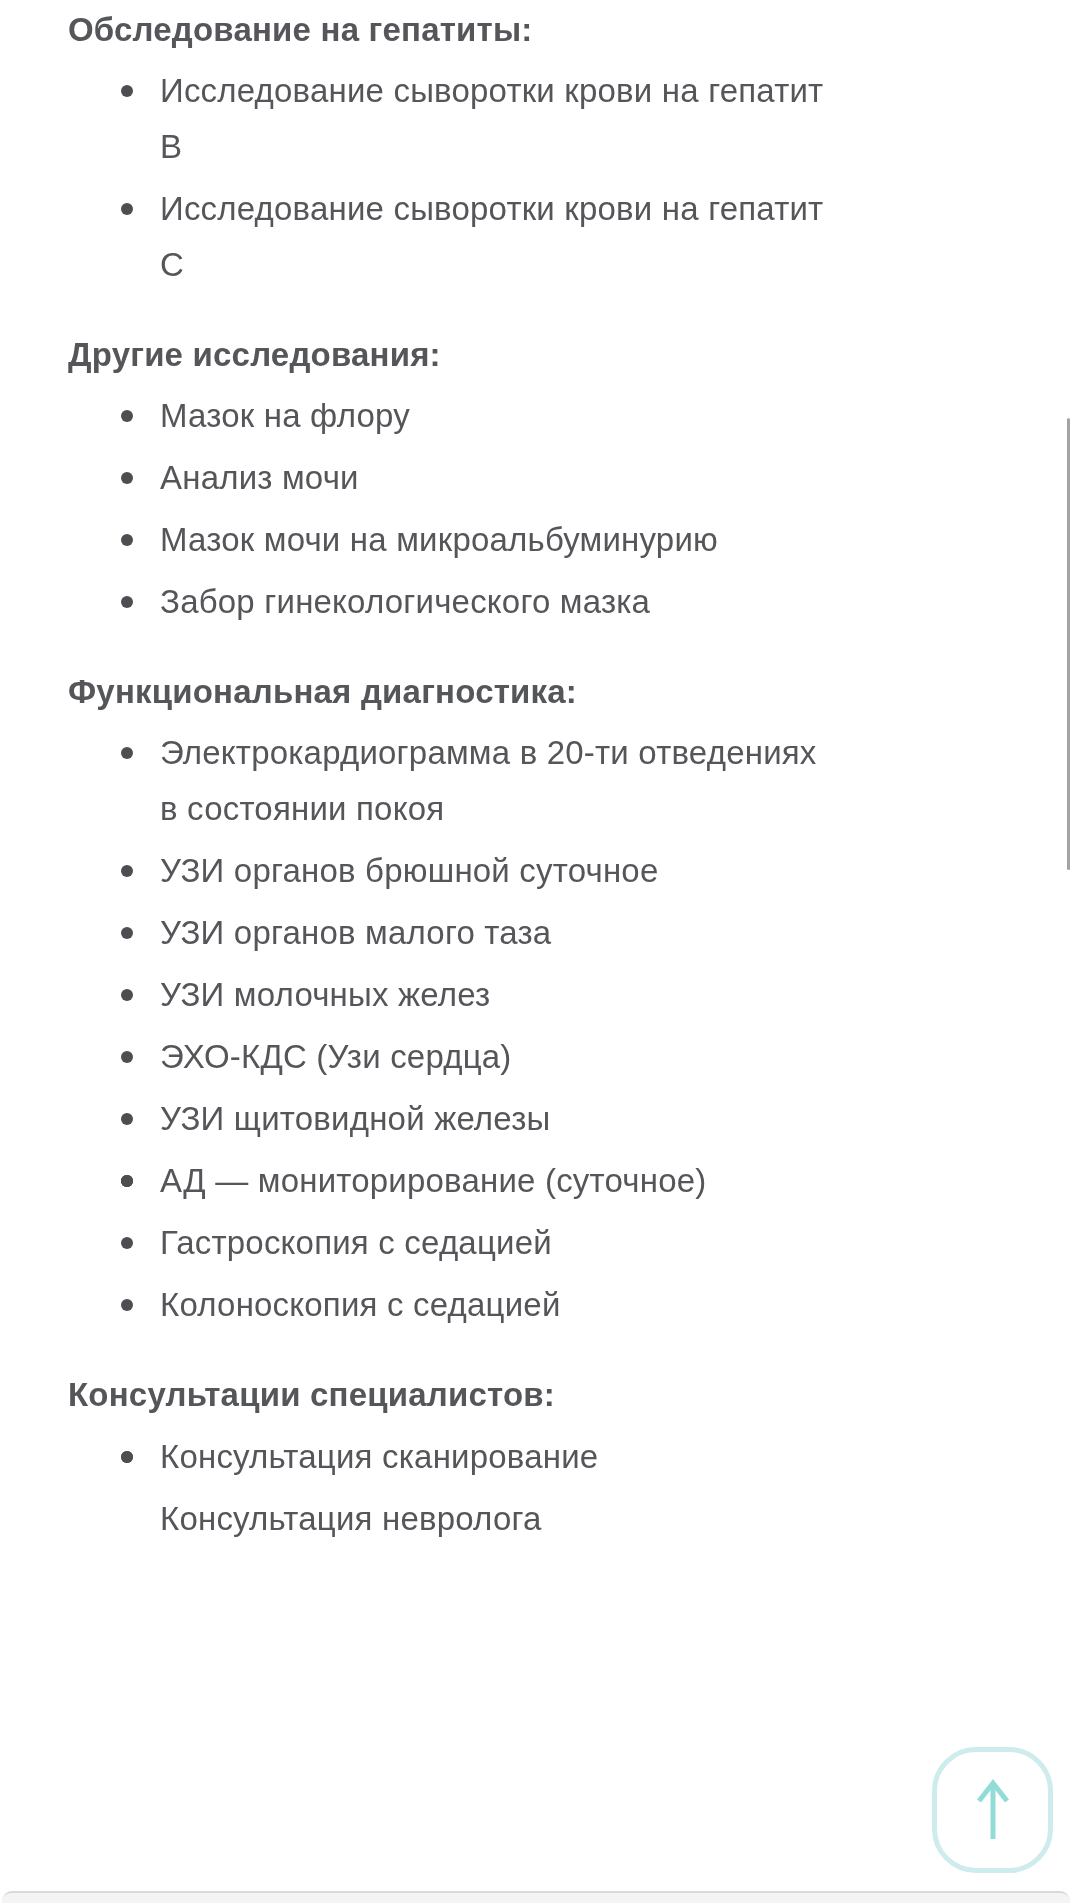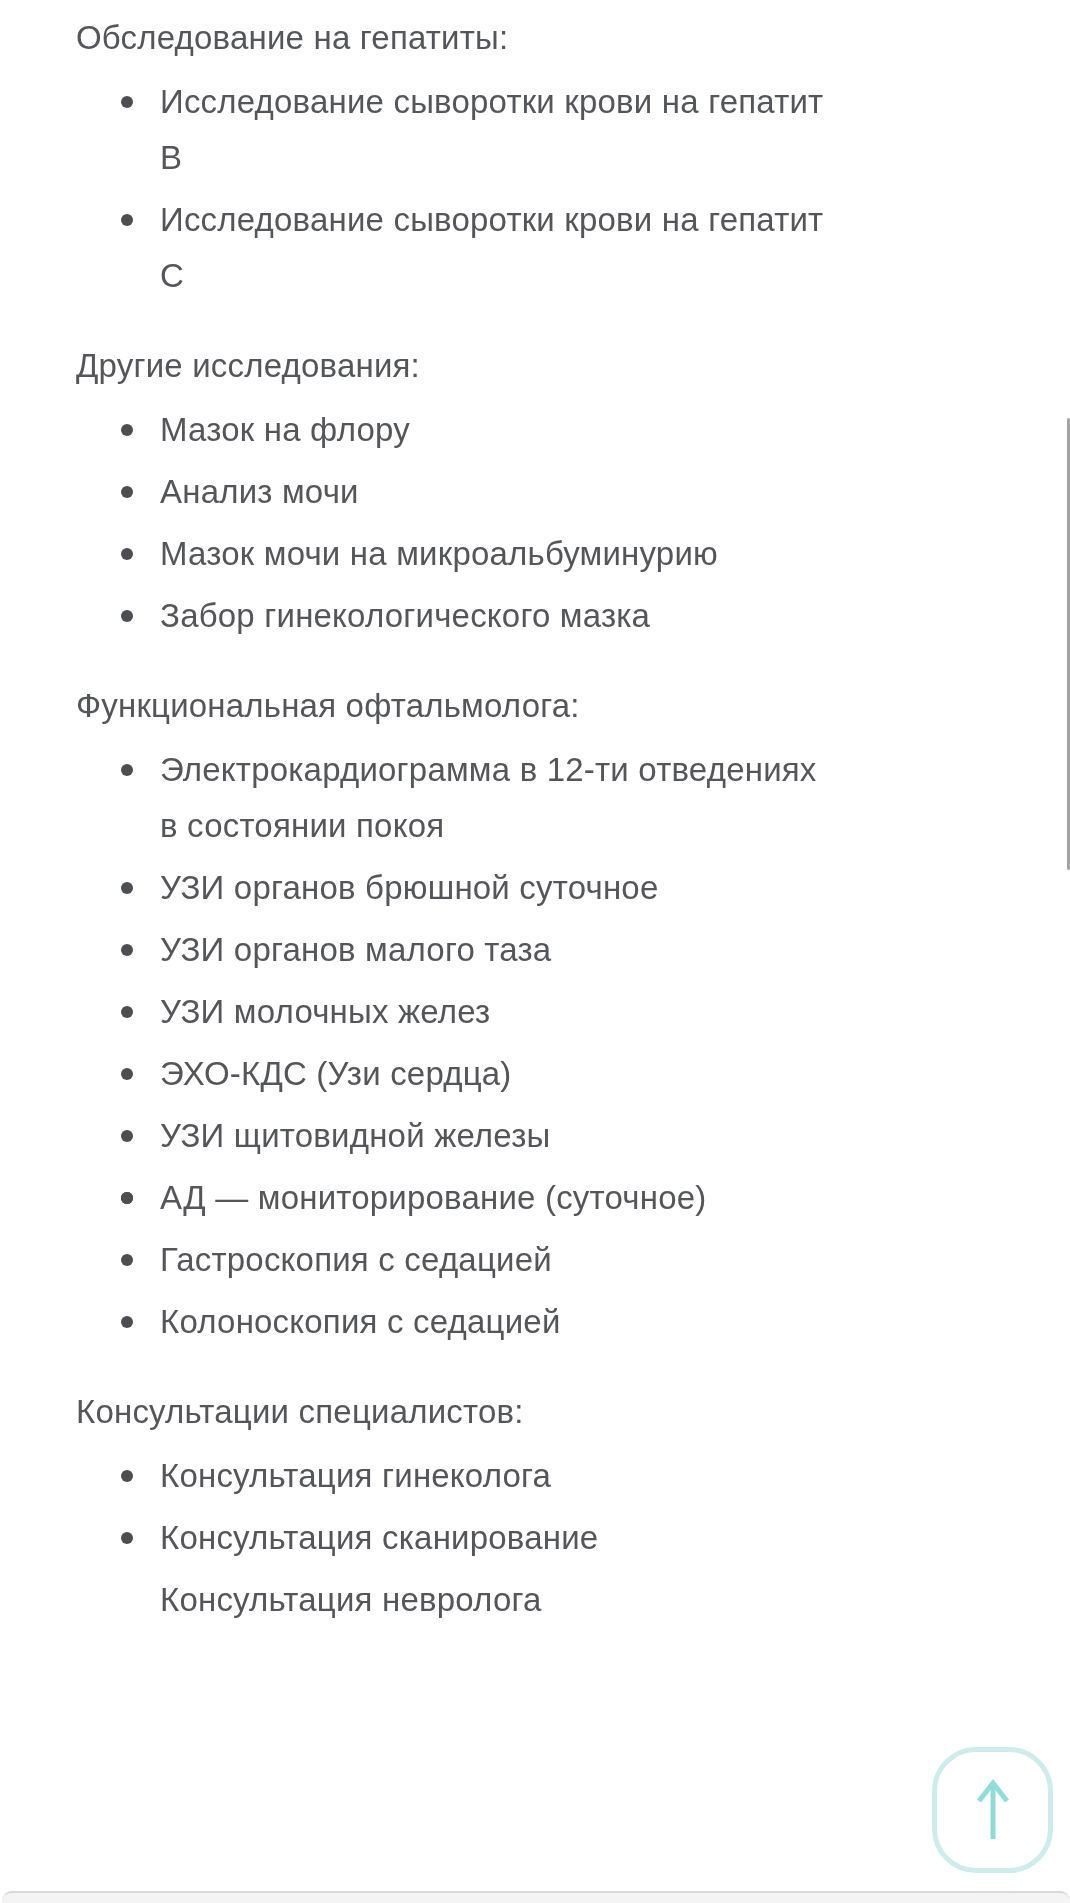--- a/index.html
+++ b/index.html
@@ -20,23 +20,23 @@
   .content {
     padding: 2px 40px 0 68px;
     color: #55565a;
     font-size: 33px;
     font-weight: 300;
     letter-spacing: 0.2px;
   }
   .service-section { margin: 0; }
   .service-section + .service-section { margin-top: 34px; }
   .section-title {
-    margin: 8px;
+    margin: 0;
     font-size: 33px;
-    font-weight: 400;
+    font-weight: 700;
     line-height: 56px;
     color: #55565a;
   }
   .section-items {
     list-style: none;
     margin: 5px 0 0 0;
     padding: 0;
   }
   .list-item {
     position: relative;
@@ -137,25 +137,25 @@
 
     <li class="list-item">
       <span class="bullet"></span>
       <span class="item-text">Забор гинекологического мазка</span>
     </li>
   </ul>
     </section>
 
 
     <section class="service-section">
-      <h2 class="section-title">Функциональная офтальмолога:</h2>
-      <ul class="section-items">
-    <li class="list-item">
-      <span class="bullet"></span>
-      <span class="item-text">Электрокардиограмма в 12-ти отведениях
+      <h2 class="section-title">Функциональная диагностика:</h2>
+      <ul class="section-items">
+    <li class="list-item">
+      <span class="bullet"></span>
+      <span class="item-text">Электрокардиограмма в 20-ти отведениях
 в состоянии покоя</span>
     </li>
 
     <li class="list-item">
       <span class="bullet"></span>
       <span class="item-text">УЗИ органов брюшной суточное</span>
     </li>
 
     <li class="list-item">
       <span class="bullet"></span>
@@ -200,21 +200,20 @@
       <span class="item-text">Колоноскопия с седацией</span>
     </li>
   </ul>
     </section>
 
     <section class="service-section">
       <h2 class="section-title">Консультации специалистов:</h2>
       <ul class="section-items">
     <li class="list-item">
       <span class="bullet"></span>
-      <span class="item-text">Консультация гинеколога</span>
     </li>
 
     <li class="list-item">
       <span class="bullet"></span>
       <span class="item-text">Консультация сканирование</span>
     </li>
 
     <li class="list-item">
       
       <span class="item-text">Консультация невролога</span>

